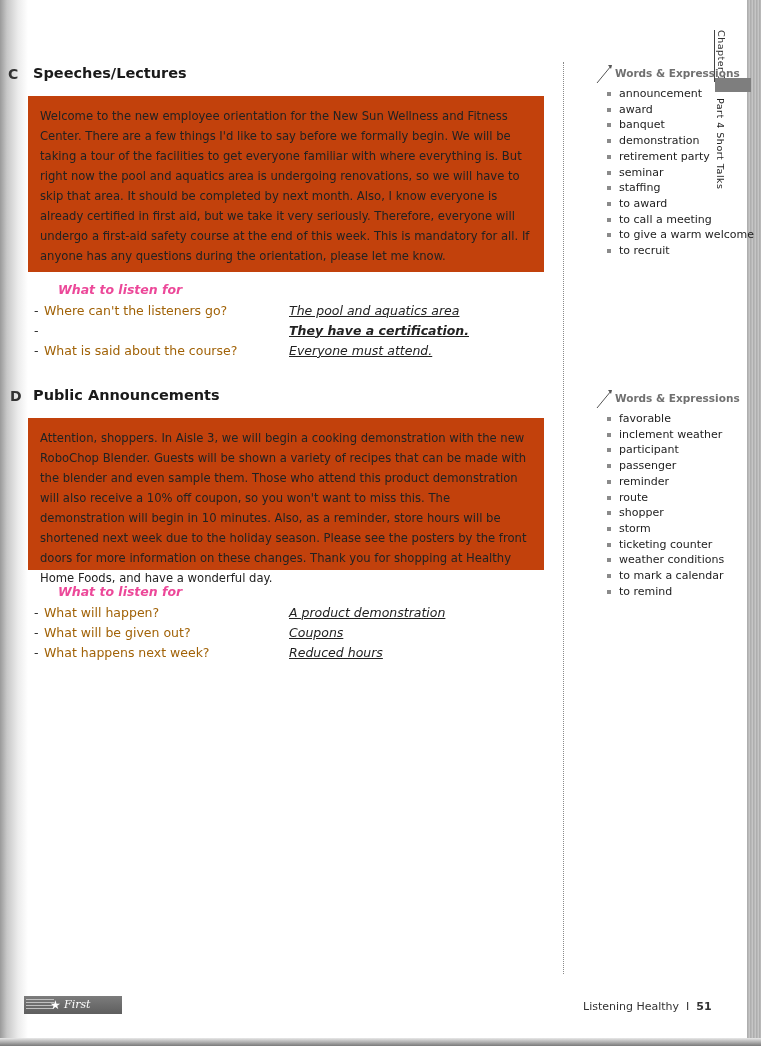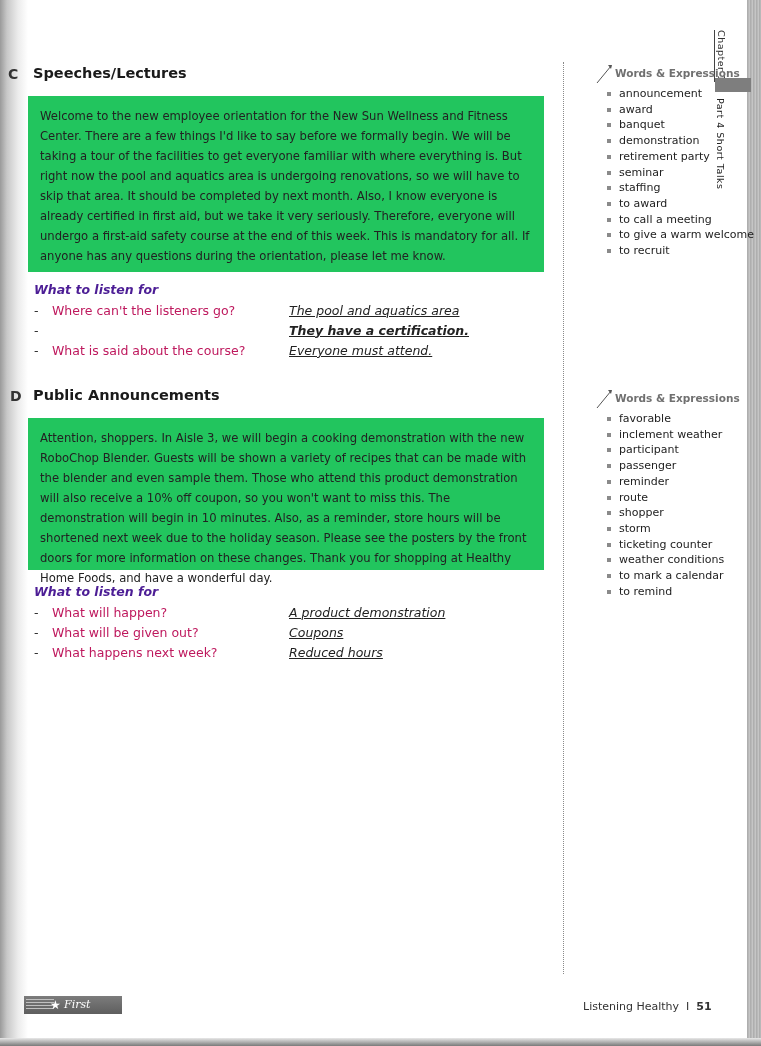--- a/index.html
+++ b/index.html
@@ -22,32 +22,33 @@
     background: linear-gradient(to bottom, #e8e8e8, #7a7a7a);
   }
 
   .section-letter {
     position: absolute; font-weight: bold; font-size: 14px; color: #333;
   }
   .section-title {
     position: absolute; font-weight: bold; font-size: 14.5px; color: #1a1a1a;
   }
   .passage-box {
-    position: absolute; background: #22c55e;
+    position: absolute; background: #c2410c;
     font-size: 11.6px; line-height: 20px; color: #222;
     padding: 10px 14px 10px 12px; box-sizing: border-box;
   }
   .listen-block { position: absolute; }
   .listen-heading {
-    font-style: italic; font-weight: bold; font-size: 12.5px; color: #4c1d95;
+    font-style: italic; font-weight: bold; font-size: 12.5px; color: #ec4899;
     margin-bottom: 3px;
+    margin-left: 24px;
   }
   .listen-row { display: flex; height: 20px; align-items: center; font-size: 12.5px; }
   .listen-dash { width: 10px; color: #333; }
-  .listen-q { color: #be185d; margin-left: 8px; }
+  .listen-q { color: #a16207; }
   .listen-a { font-style: italic; text-decoration: underline; color: #222; position: absolute; }
 
   .sidebar-rule {
     position: absolute; left: 563px; top: 62px; width: 0; height: 912px;
     border-left: 1px dotted #8a8a8a;
   }
   .we-box { position: absolute; left: 596px; }
   .we-title {
     position: relative; padding-left: 19px; font-weight: bold; font-size: 10.5px;
     color: #707070; height: 18px; line-height: 18px;

